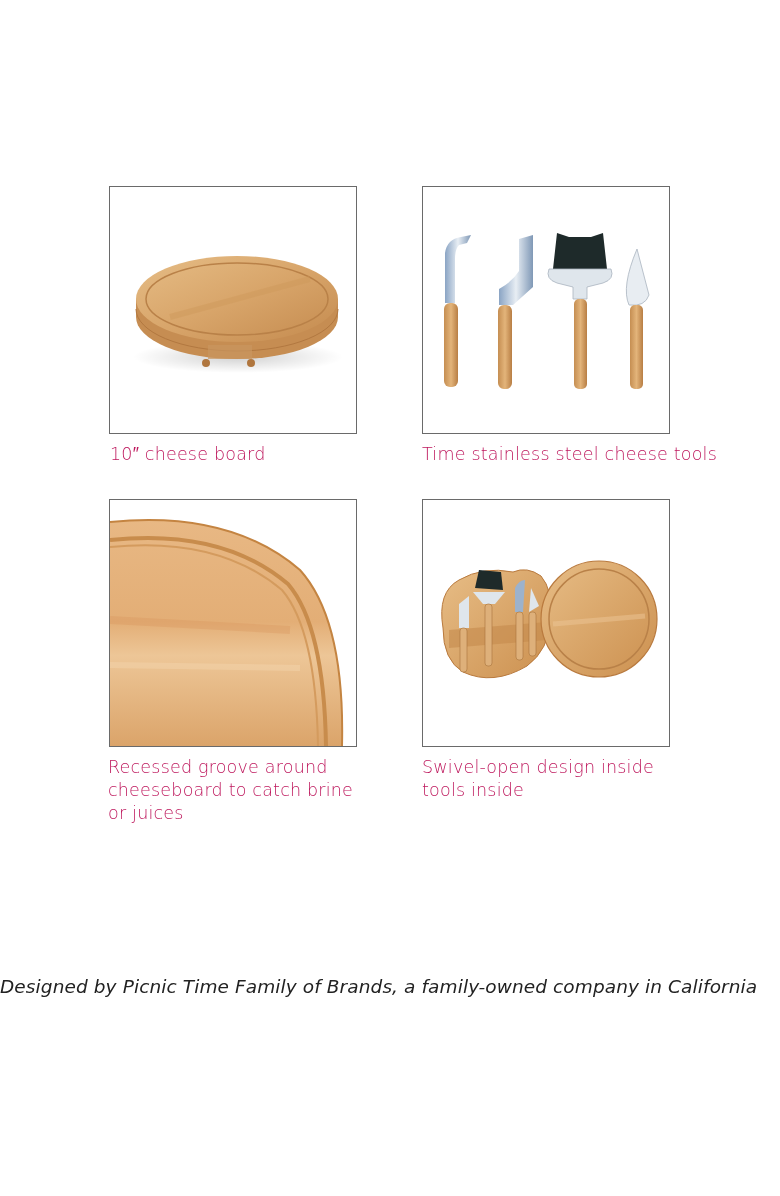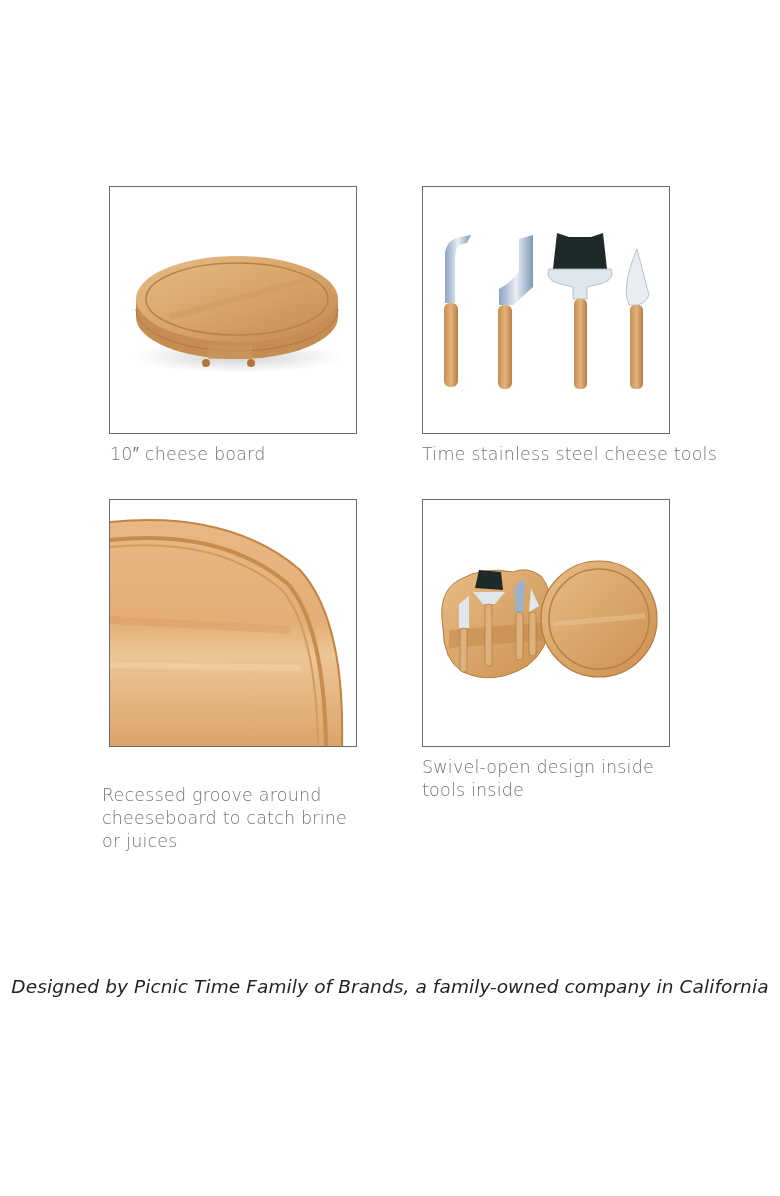--- a/index.html
+++ b/index.html
@@ -2,22 +2,22 @@
 <html><head>
 <meta charset="utf-8">
 <style>
   html, body { margin:0; padding:0; background:#ffffff; }
   body { width:780px; height:1196px; position:relative; overflow:hidden;
          font-family:"DejaVu Sans","Liberation Sans",sans-serif; color:#1e1e1e; }
   .frame { position:absolute; width:246px; height:246px; border:1px solid #6a6a6a;
            background:#fff; overflow:hidden; }
   .frame svg { position:absolute; left:0; top:0; width:246px; height:246px; }
   .caption { position:absolute; font-size:17.5px; line-height:23px; letter-spacing:0.2px;
-             font-weight:300; color:#737373; width:260px; }
-  .footer { position:absolute; left:0; width:780px; top:976px; text-align:center;
+             font-weight:300; color:#be185d; width:260px; }
+  .footer { position:absolute; left:0; width:780px; top:976px; text-align:left;
             font-style:italic; font-size:18.5px; color:#222; letter-spacing:0.1px; }
 </style>
 </head>
 <body>
 
 <div class="frame" style="left:109px; top:186px;">
   <svg viewBox="0 0 246 246">
     <defs>
       <linearGradient id="w1" x1="0" y1="0" x2="1" y2="1">
         <stop offset="0" stop-color="#e6bd86"></stop>
@@ -84,21 +84,21 @@
       </linearGradient>
     </defs>
     <path d="M0 22 Q120 10 190 70 Q235 120 232 246 L0 246 Z" fill="url(#w3)"></path>
     <path d="M0 40 Q112 28 178 84 Q214 126 216 246" fill="none" stroke="#c88c4c" stroke-width="4"></path>
     <path d="M0 47 Q108 36 172 90 Q206 130 208 246" fill="none" stroke="#d49b5e" stroke-width="2"></path>
     <path d="M0 22 Q120 10 190 70 Q235 120 232 246" fill="none" stroke="#c48441" stroke-width="2"></path>
     <path d="M0 120 L180 130" stroke="#d9965e" stroke-width="8" opacity="0.35"></path>
     <path d="M0 165 L190 168" stroke="#f3d4ac" stroke-width="6" opacity="0.5"></path>
   </svg>
 </div>
-<div class="caption" style="left:102px; top:756px; width:255px;margin-top:28px;">Recessed groove around cheeseboard to catch brine or juices</div>
+<div class="caption" style="left:108px; top:756px; width:255px;">Recessed groove around cheeseboard to catch brine or juices</div>
 
 <div class="frame" style="left:422px; top:499px;">
   <svg viewBox="0 0 246 246">
     <defs>
       <linearGradient id="w4" x1="0" y1="0" x2="1" y2="1">
         <stop offset="0" stop-color="#e7bd86"></stop>
           <stop offset="1" stop-color="#cc904f"></stop>
       </linearGradient>
     </defs>
 

